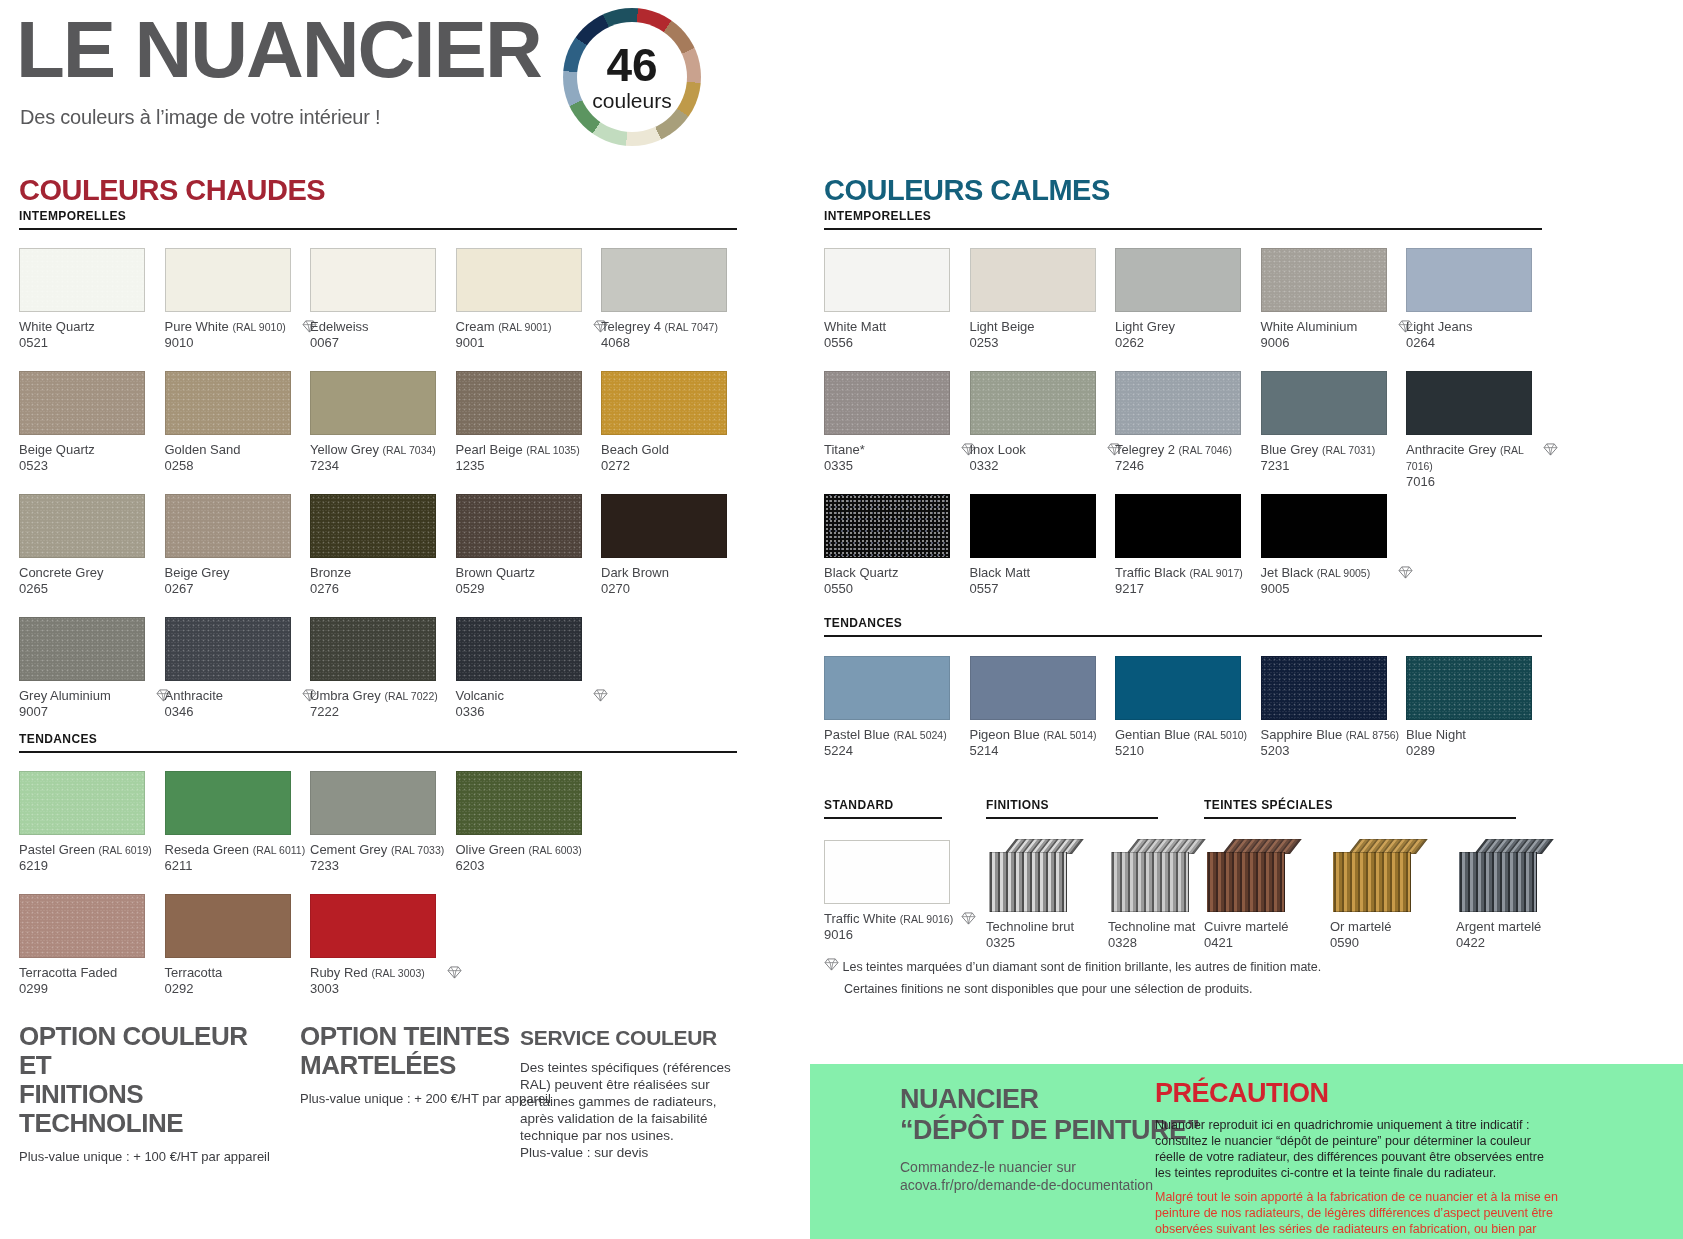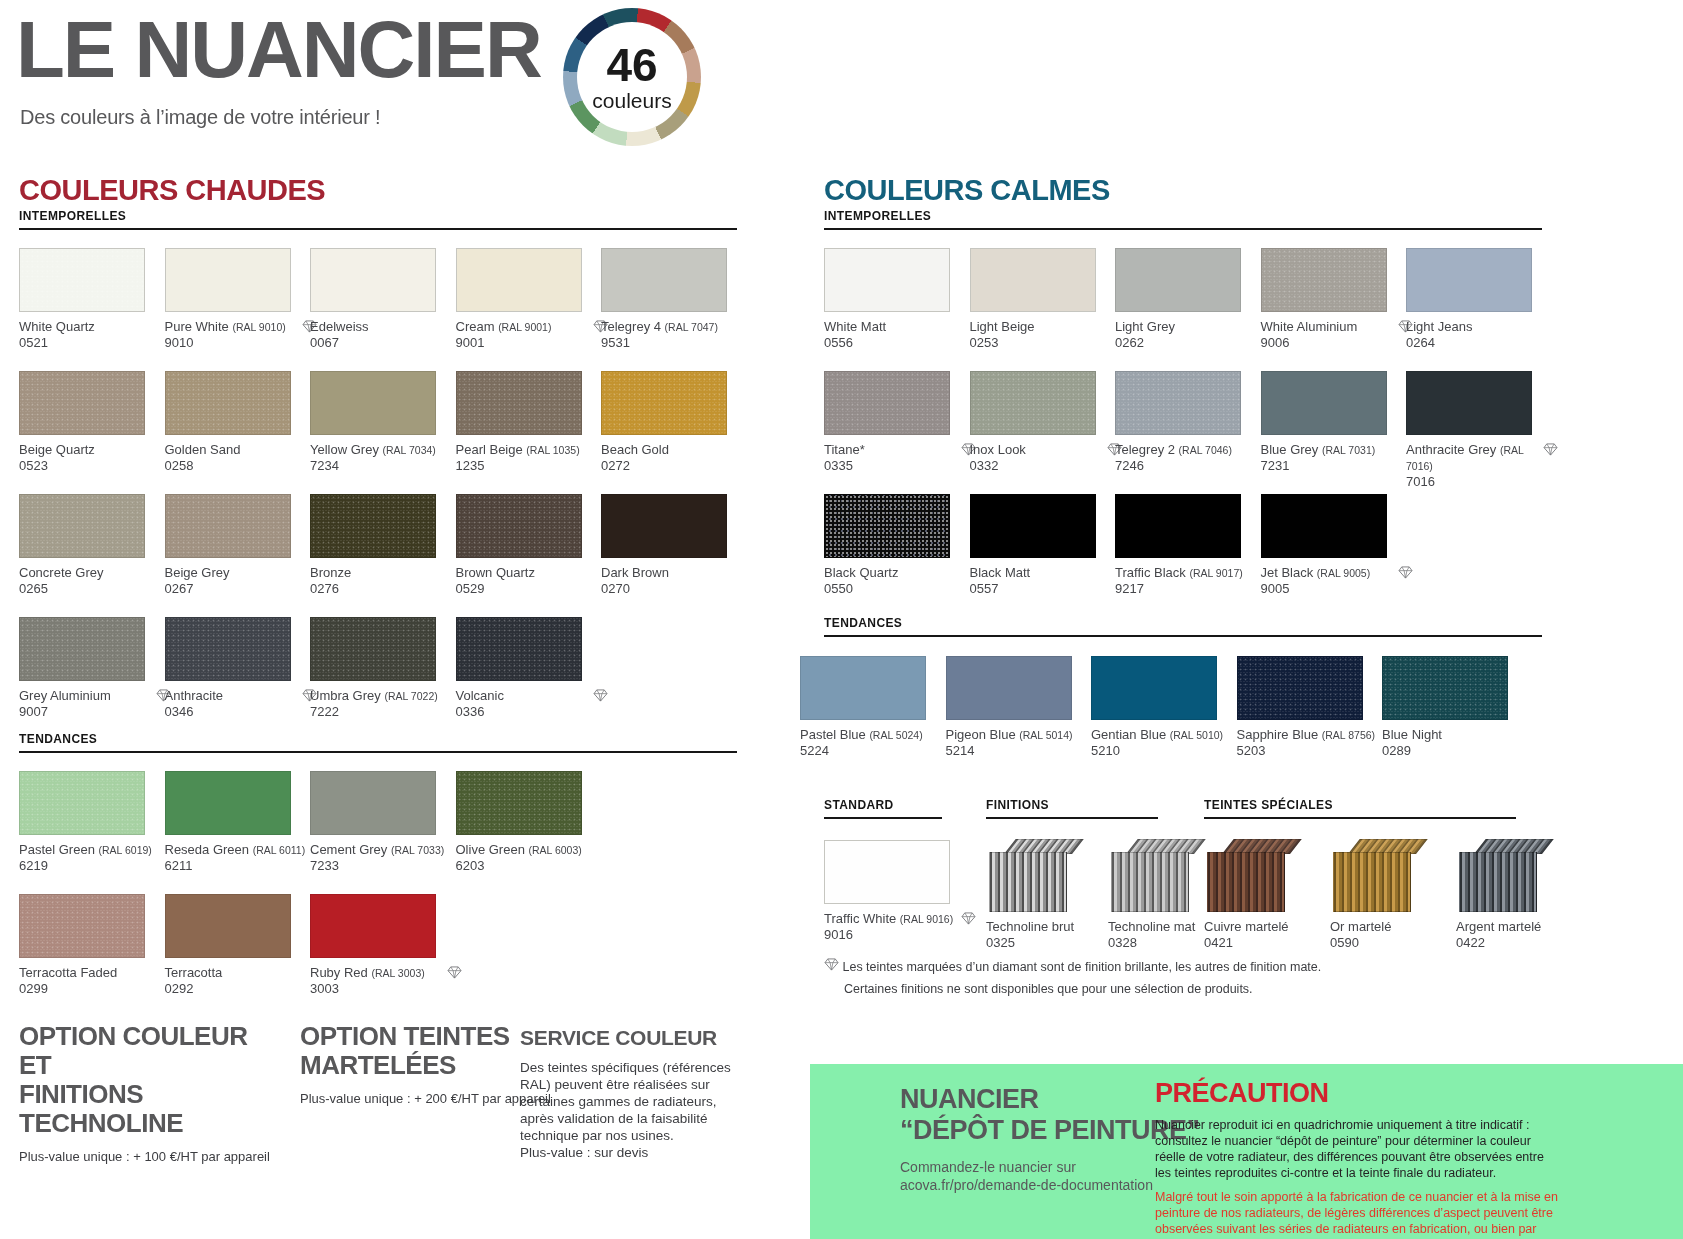--- a/index.html
+++ b/index.html
@@ -119,21 +119,21 @@
                   <path d="M4 1h8l3 4-7 8-7-8z" fill="none" stroke="#7a7b7e" stroke-width="1"></path>
                   <path d="M1 5h14M4 1l2.5 4L8 13M12 1l-2.5 4L8 13" fill="none" stroke="#7a7b7e" stroke-width="0.8"></path>
                 </svg></span>Cream <span class="ral">(RAL 9001)</span></div>
             <div class="l2">9001</div>
           </div>
         </div>
         <div class="cell">
           <div class="sw" style="background: rgb(198, 199, 193);"></div>
           <div class="lbl">
             <div class="l1">Telegrey 4 <span class="ral">(RAL 7047)</span></div>
-            <div class="l2">9531</div>
+            <div class="l2">4068</div>
           </div>
         </div>
       </div>
       <div class="grow">
         <div class="cell">
           <div class="sw fx-speckle" style="background: rgb(162, 146, 129);"></div>
           <div class="lbl">
             <div class="l1">Beige Quartz</div>
             <div class="l2">0523</div>
           </div>
@@ -421,21 +421,21 @@
             <div class="l1"><span class="dia"><svg width="15" height="13" viewBox="0 0 16 14">
                   <path d="M4 1h8l3 4-7 8-7-8z" fill="none" stroke="#7a7b7e" stroke-width="1"></path>
                   <path d="M1 5h14M4 1l2.5 4L8 13M12 1l-2.5 4L8 13" fill="none" stroke="#7a7b7e" stroke-width="0.8"></path>
                 </svg></span>Jet Black <span class="ral">(RAL 9005)</span></div>
             <div class="l2">9005</div>
           </div>
         </div>
       </div>
     </div>
   <div class="subhead" style="left:824px;top:616px;width:718px;">TENDANCES</div>
-  <div class="grid" style="left:800px;top:656px;">
+  <div class="grid" style="left:824px;top:656px;">
       <div class="grow">
         <div class="cell">
           <div class="sw" style="background: rgb(123, 154, 179);"></div>
           <div class="lbl">
             <div class="l1">Pastel Blue <span class="ral">(RAL 5024)</span></div>
             <div class="l2">5224</div>
           </div>
         </div>
         <div class="cell">
           <div class="sw" style="background: rgb(108, 125, 151);"></div>

